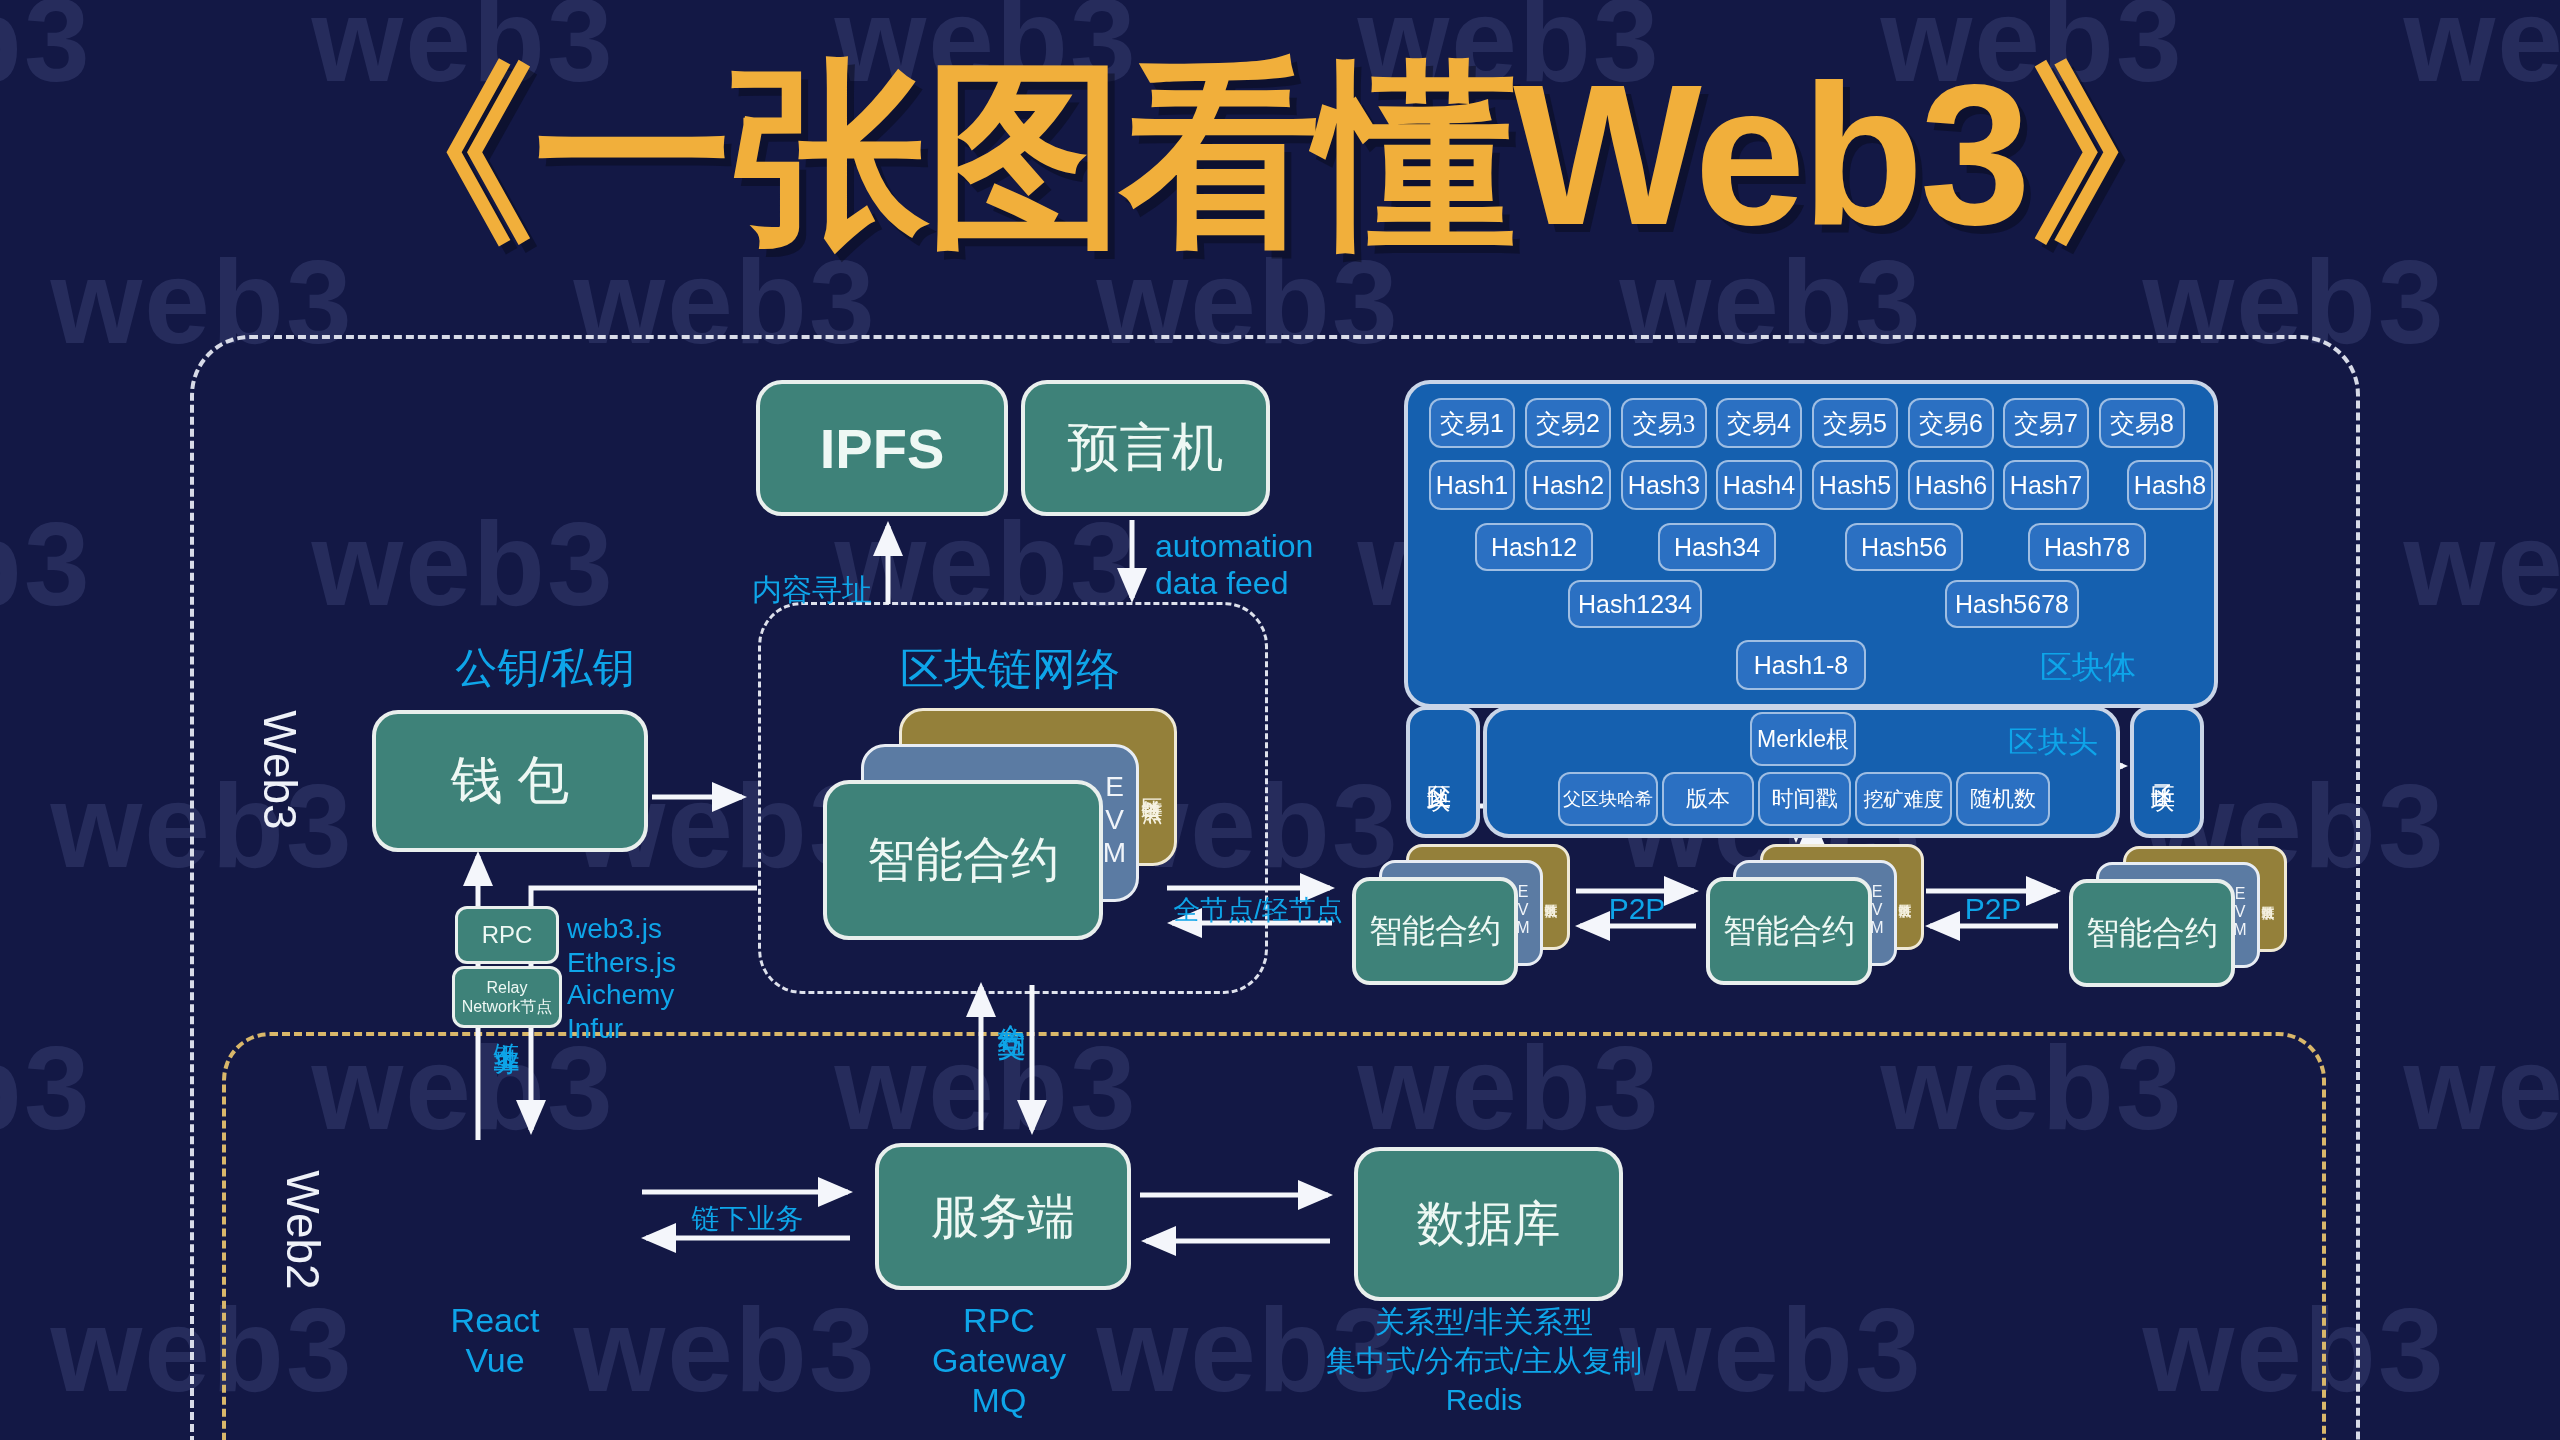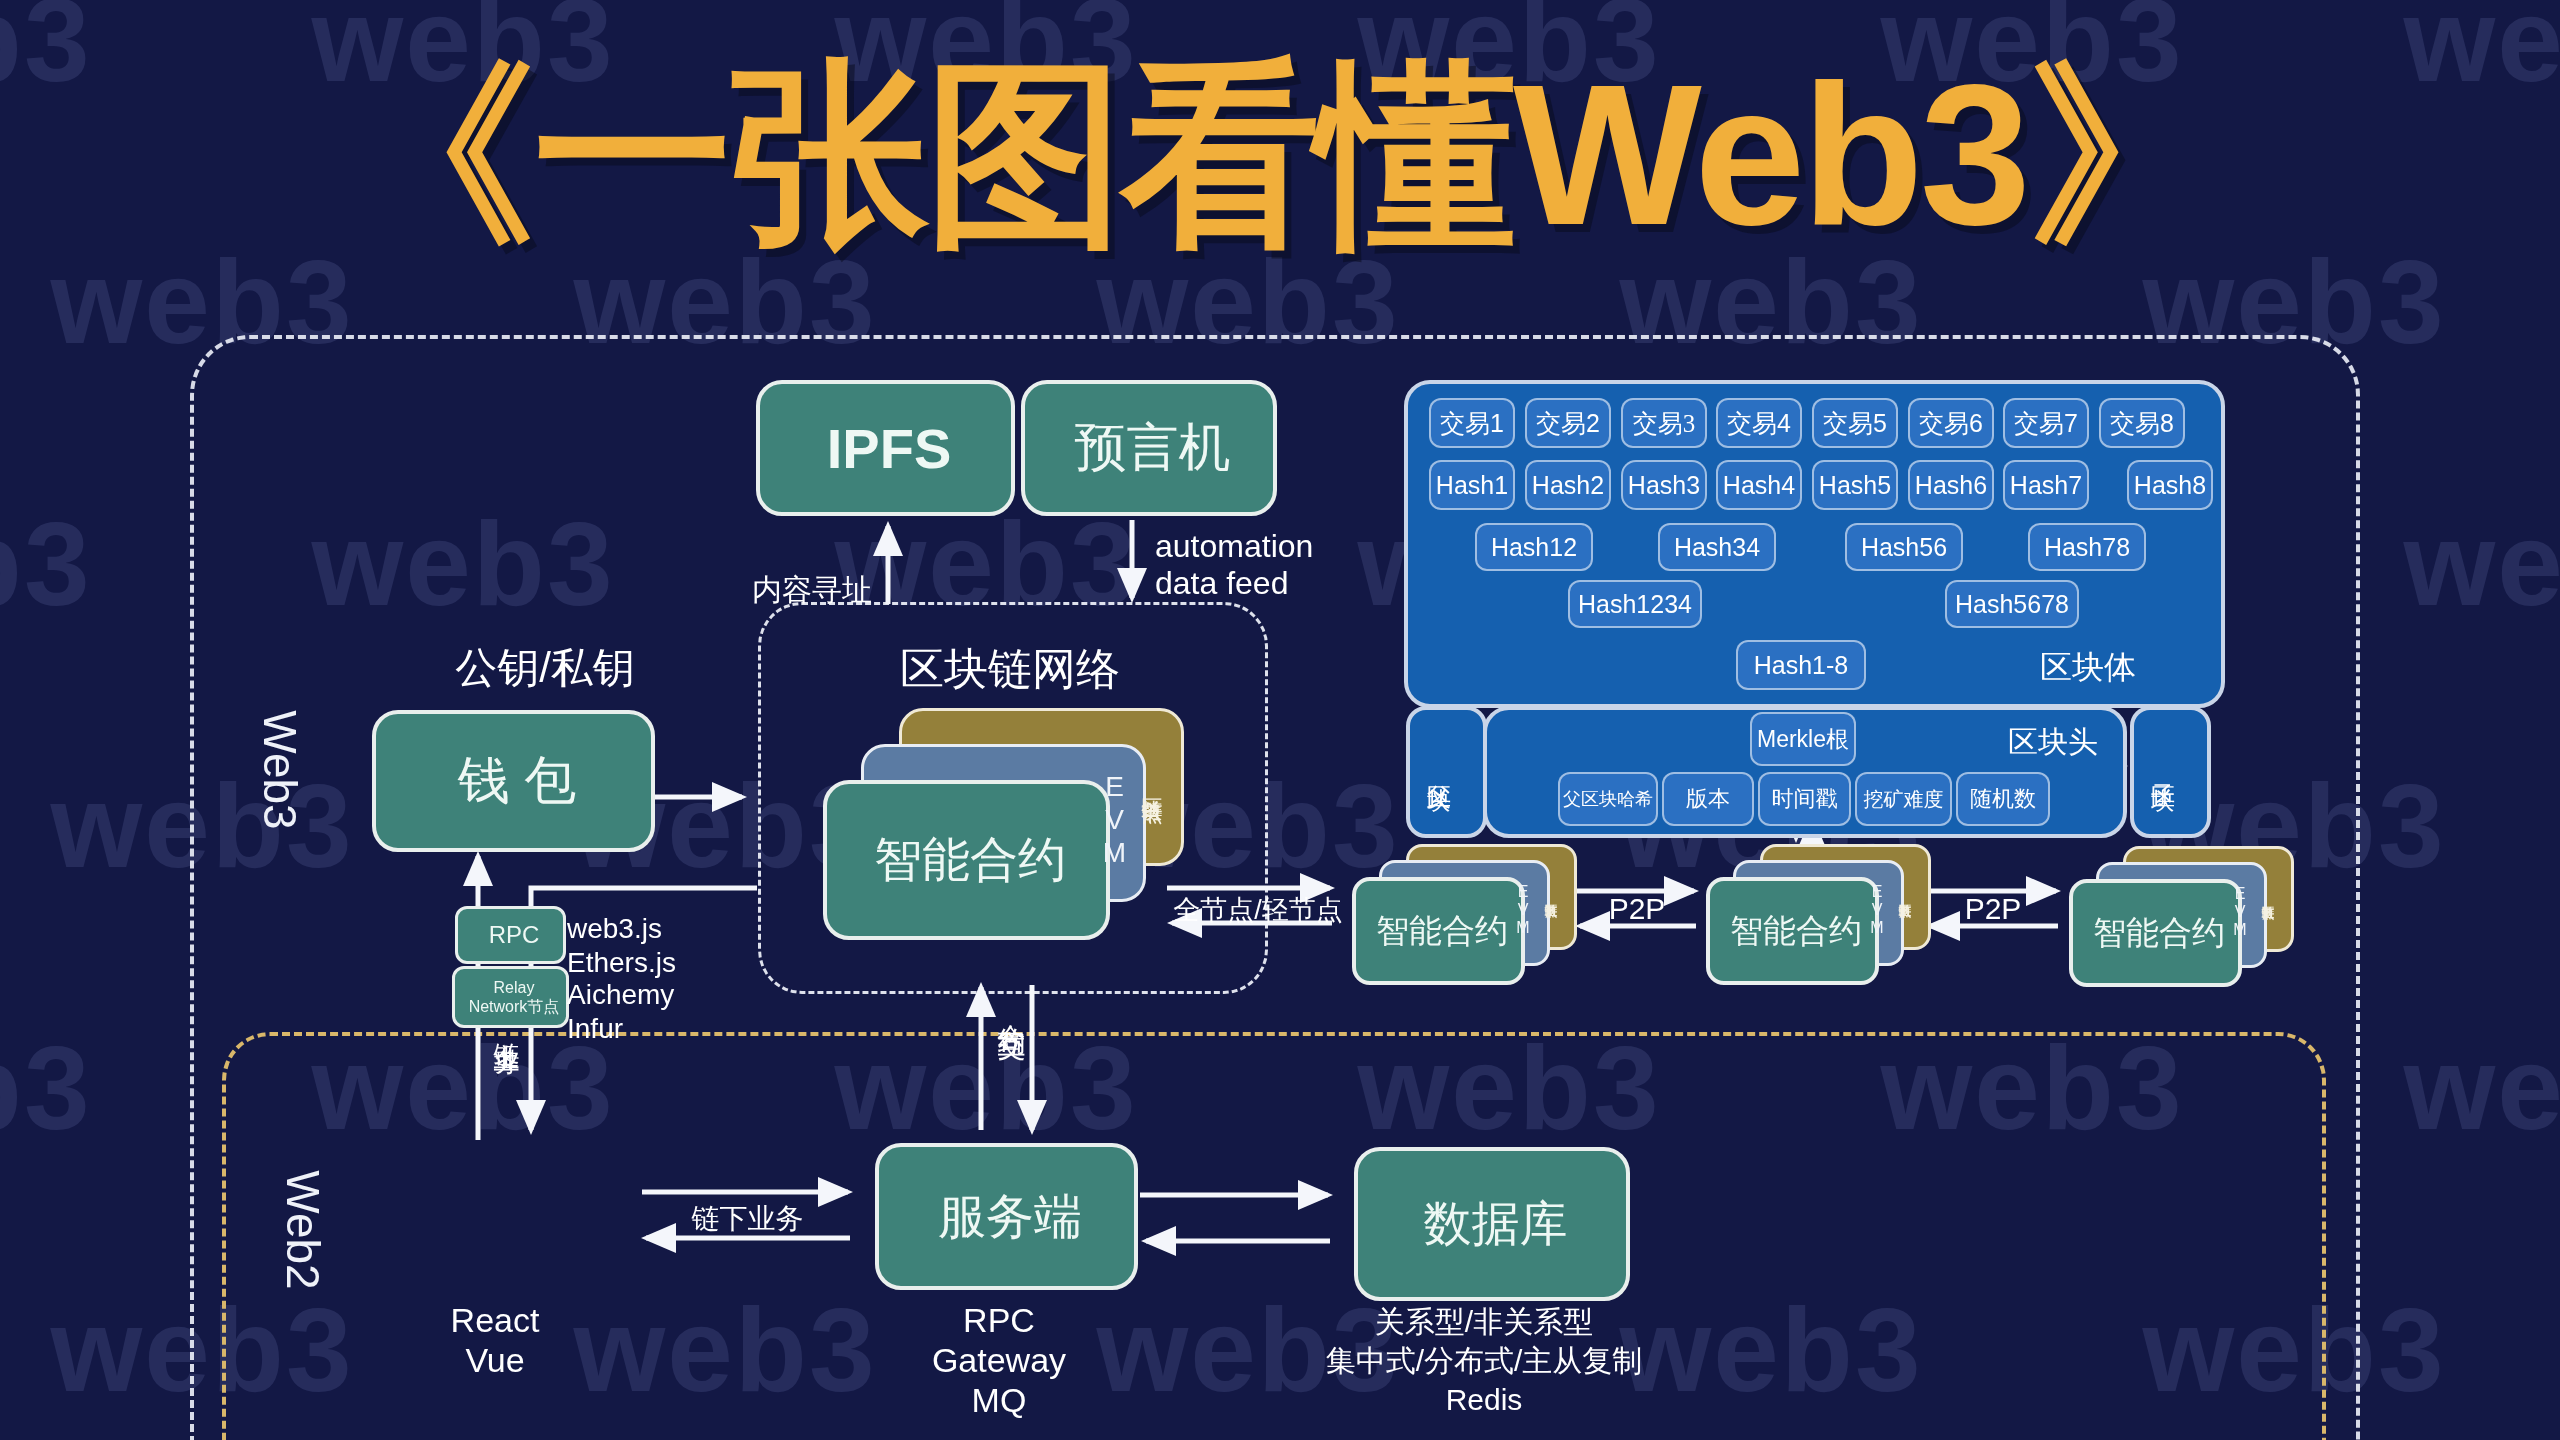--- a/index.html
+++ b/index.html
@@ -13,24 +13,24 @@
          color:#f1af3b;letter-spacing:-4px;text-shadow:7px 8px 0 rgba(8,10,28,.5);z-index:5;}
   .dash-white{border:4px dashed rgba(233,236,246,.92);border-radius:60px;}
   .dash-yellow{border:4px dashed #d9b76a;border-radius:48px;}
   .dash-net{border:3px dashed rgba(233,236,246,.95);border-radius:44px;}
   .teal{background:#3e8279;border:4px solid #e9efed;border-radius:26px;color:#eef8f4;}
   .tealsm{background:#3e8279;border:3px solid #e9efed;border-radius:12px;color:#eef8f4;}
   .olive{background:#94803a;border:3px solid #efe9d6;border-radius:20px;color:#f6f2e2;}
   .slate{background:#5b7ba3;border:3px solid #e8edf4;border-radius:20px;color:#f0f4f9;}
   .bigblue{background:#1560af;border:4px solid #c9d5e8;border-radius:26px;}
   .bb{background:#2b70c2;border:2px solid rgba(255,255,255,.55);border-radius:12px;color:#fff;}
-  .lbl{color:#ffffff;}
+  .lbl{color:#0ea5e9;}
   .vtext{writing-mode:vertical-rl;text-orientation:upright;letter-spacing:5px;}
   .rotwrap>span{transform:rotate(90deg);white-space:nowrap;font-size:46px;color:#eef1f8;display:block;}
-  .z3{z-index:3;padding-left:7px;} .z4{z-index:4;}
+  .z3{z-index:3;} .z4{z-index:4;}
   svg{pointer-events:none;}
 </style>
 </head>
 <body>
 
 <div id="stage">
 
   <div id="wm" class="abs" style="left:0;top:0;width:2560px;height:1440px;z-index:0;">
       <span class="wmt" style="left: -60px; top: 40px;">web3</span>
       <span class="wmt" style="left: 463px; top: 40px;">web3</span>

